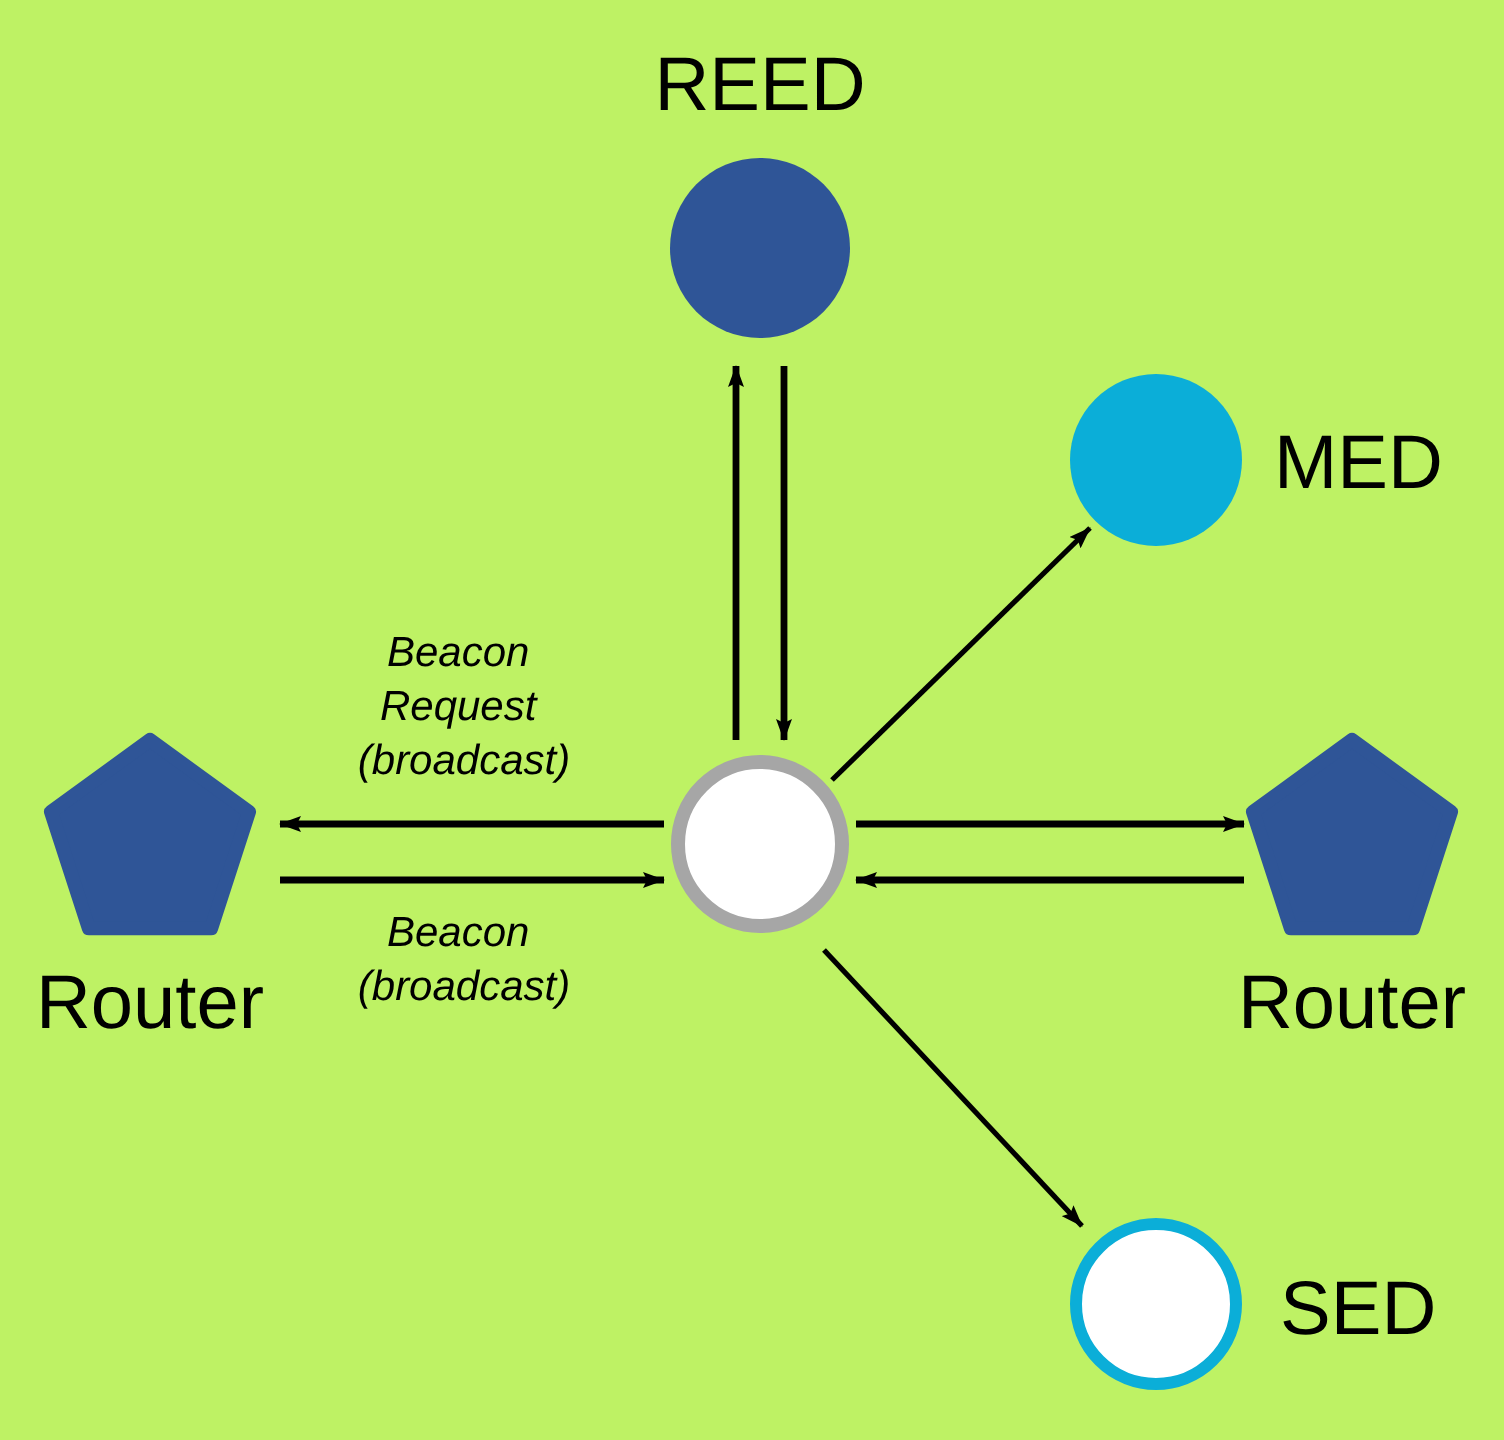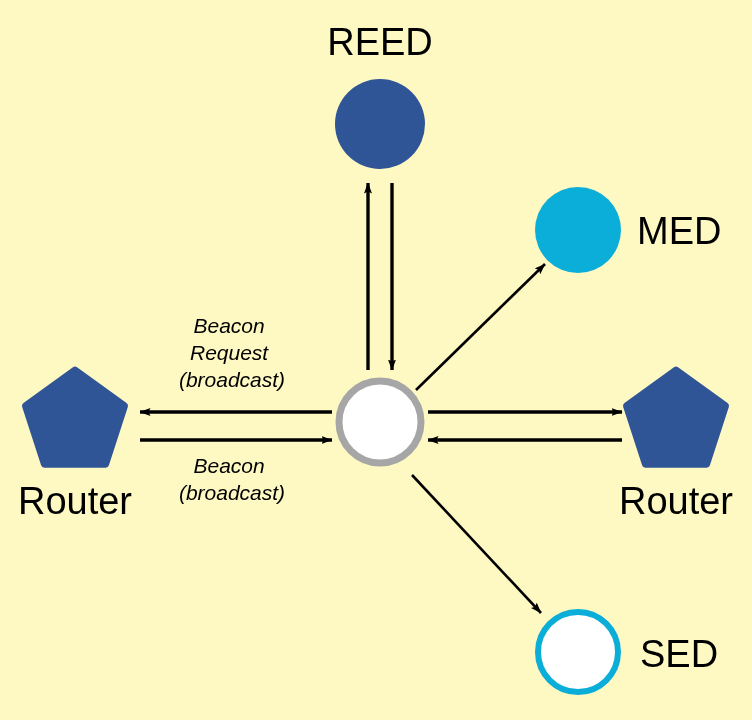--- a/index.html
+++ b/index.html
@@ -12,21 +12,21 @@
     width: 752px;
     height: 720px;
     overflow: hidden;
     font-family: "Liberation Sans", sans-serif;
     color: #000000;
   }
   #diagram-root {
     position: relative;
     width: 752px;
     height: 720px;
-    background: #fef9c3;
+    background: #bef264;
   }
   #diagram-svg {
     position: absolute;
     top: 0;
     left: 0;
     width: 752px;
     height: 720px;
     display: block;
   }
   .node-label {

